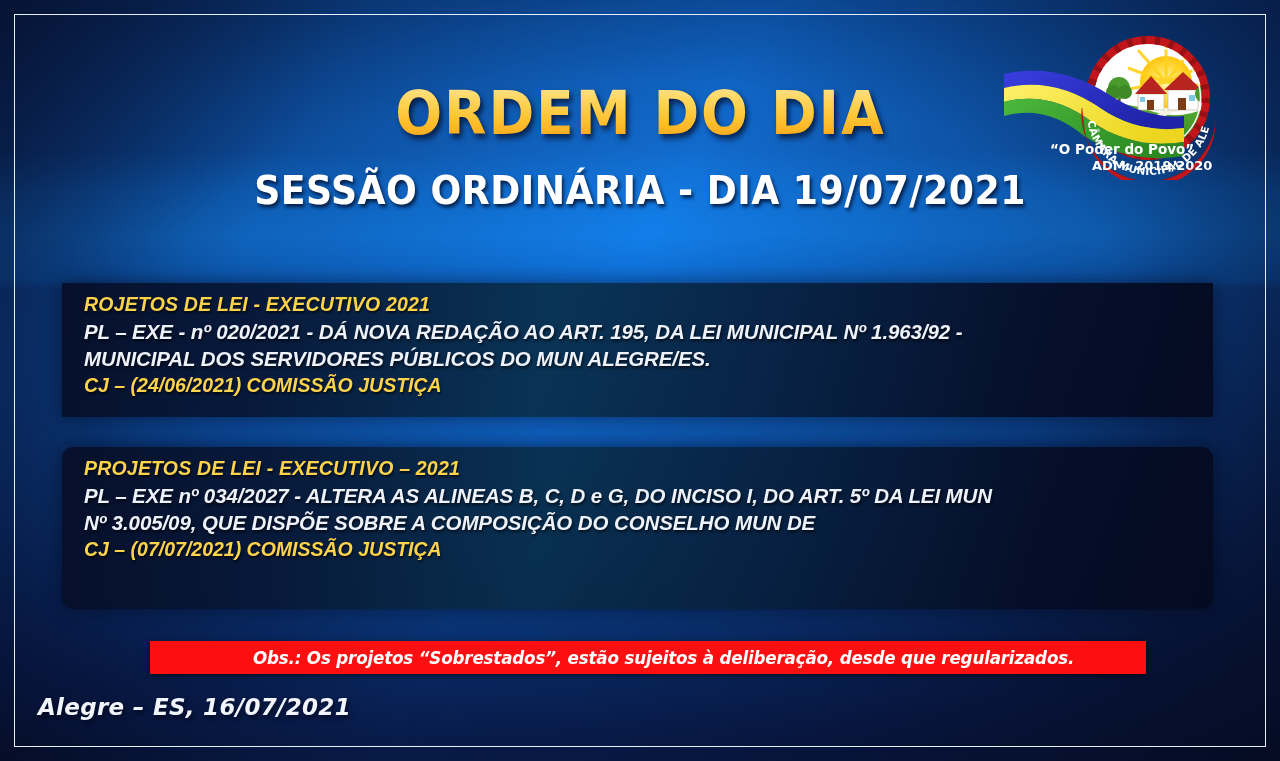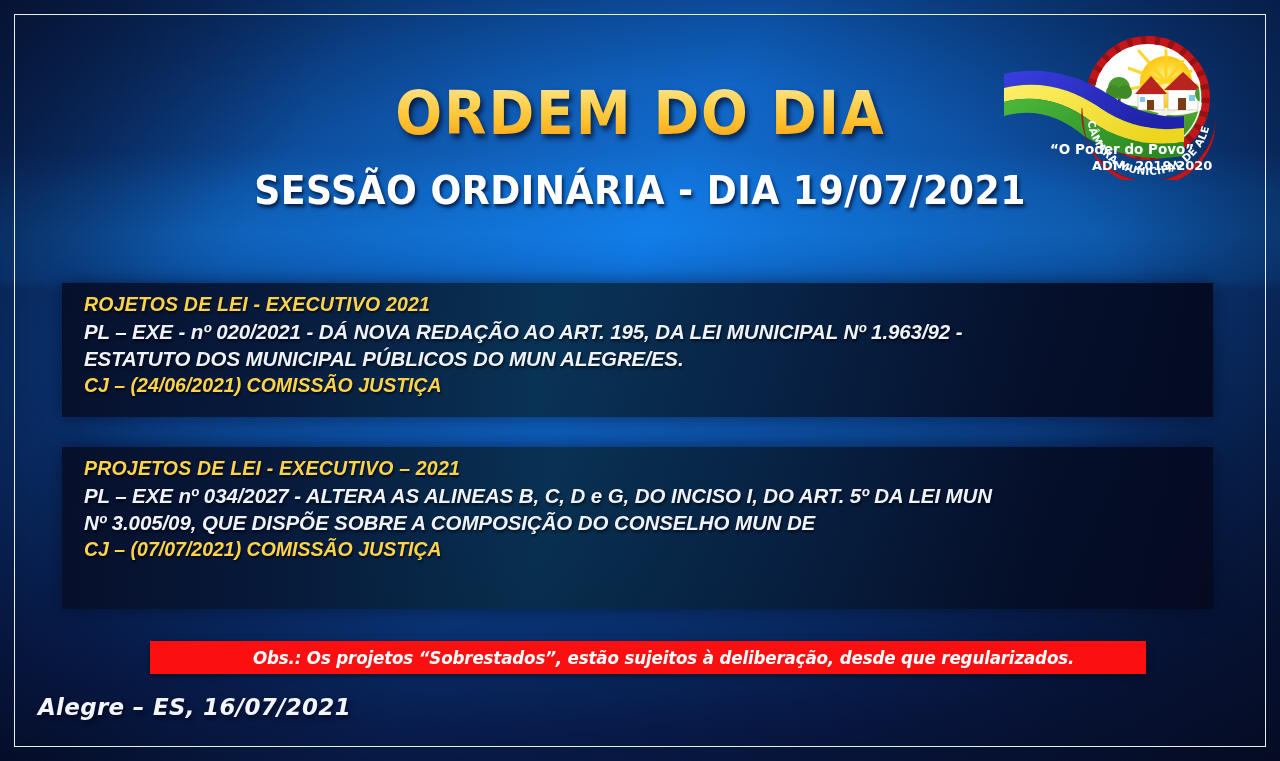--- a/index.html
+++ b/index.html
@@ -103,21 +103,21 @@
         rgba(6,14,40,.94) 0%,
         rgba(7,22,52,.93) 18%,
         rgba(8,44,70,.88) 42%,
         rgba(7,30,60,.92) 62%,
         rgba(5,13,38,.95) 84%,
         rgba(4,10,32,.96) 100%);
     box-shadow:0 0 18px rgba(2,8,26,.55);
     padding:9px 16px 10px 22px;
   }
   #panel-1{ top:283px; height:134px; }
-  #panel-2{ top:447px; height:162px; }
+  #panel-2{ top:447px; height:162px;border-radius:11px; }
 
   .p-head{
     font-size:19.5px;
     font-weight:bold;
     font-style:italic;
     color:#fcd34a;
     letter-spacing:.2px;
     line-height:1.32;
     text-shadow:1px 2px 2px rgba(0,0,0,.65);
     white-space:nowrap;
@@ -291,21 +291,21 @@
   </div>
 
   <div class="title-wrap">
     <span class="title">ORDEM DO DIA</span>
   </div>
   <div class="subtitle">SESSÃO ORDINÁRIA - DIA 19/07/2021</div>
 
   <div class="panel" id="panel-1">
     <div class="p-head">ROJETOS DE LEI - EXECUTIVO 2021</div>
     <div class="p-body">PL – EXE - nº 020/2021 - DÁ NOVA REDAÇÃO AO ART. 195, DA LEI MUNICIPAL Nº 1.963/92 -</div>
-    <div class="p-body">ESTATUTO DOS MUNICIPAL PÚBLICOS DO MUN ALEGRE/ES.</div>
+    <div class="p-body">MUNICIPAL DOS SERVIDORES PÚBLICOS DO MUN ALEGRE/ES.</div>
     <div class="p-foot">CJ – (24/06/2021)  COMISSÃO JUSTIÇA</div>
   </div>
 
   <div class="panel" id="panel-2">
     <div class="p-head">PROJETOS DE LEI - EXECUTIVO – 2021</div>
     <div class="p-body">PL – EXE nº 034/2027 - ALTERA AS ALINEAS B, C, D e G, DO INCISO I, DO ART. 5º DA LEI MUN</div>
     <div class="p-body">Nº 3.005/09, QUE DISPÕE SOBRE A COMPOSIÇÃO DO CONSELHO MUN DE</div>
     <div class="p-foot">CJ – (07/07/2021)  COMISSÃO JUSTIÇA</div>
   </div>
 

